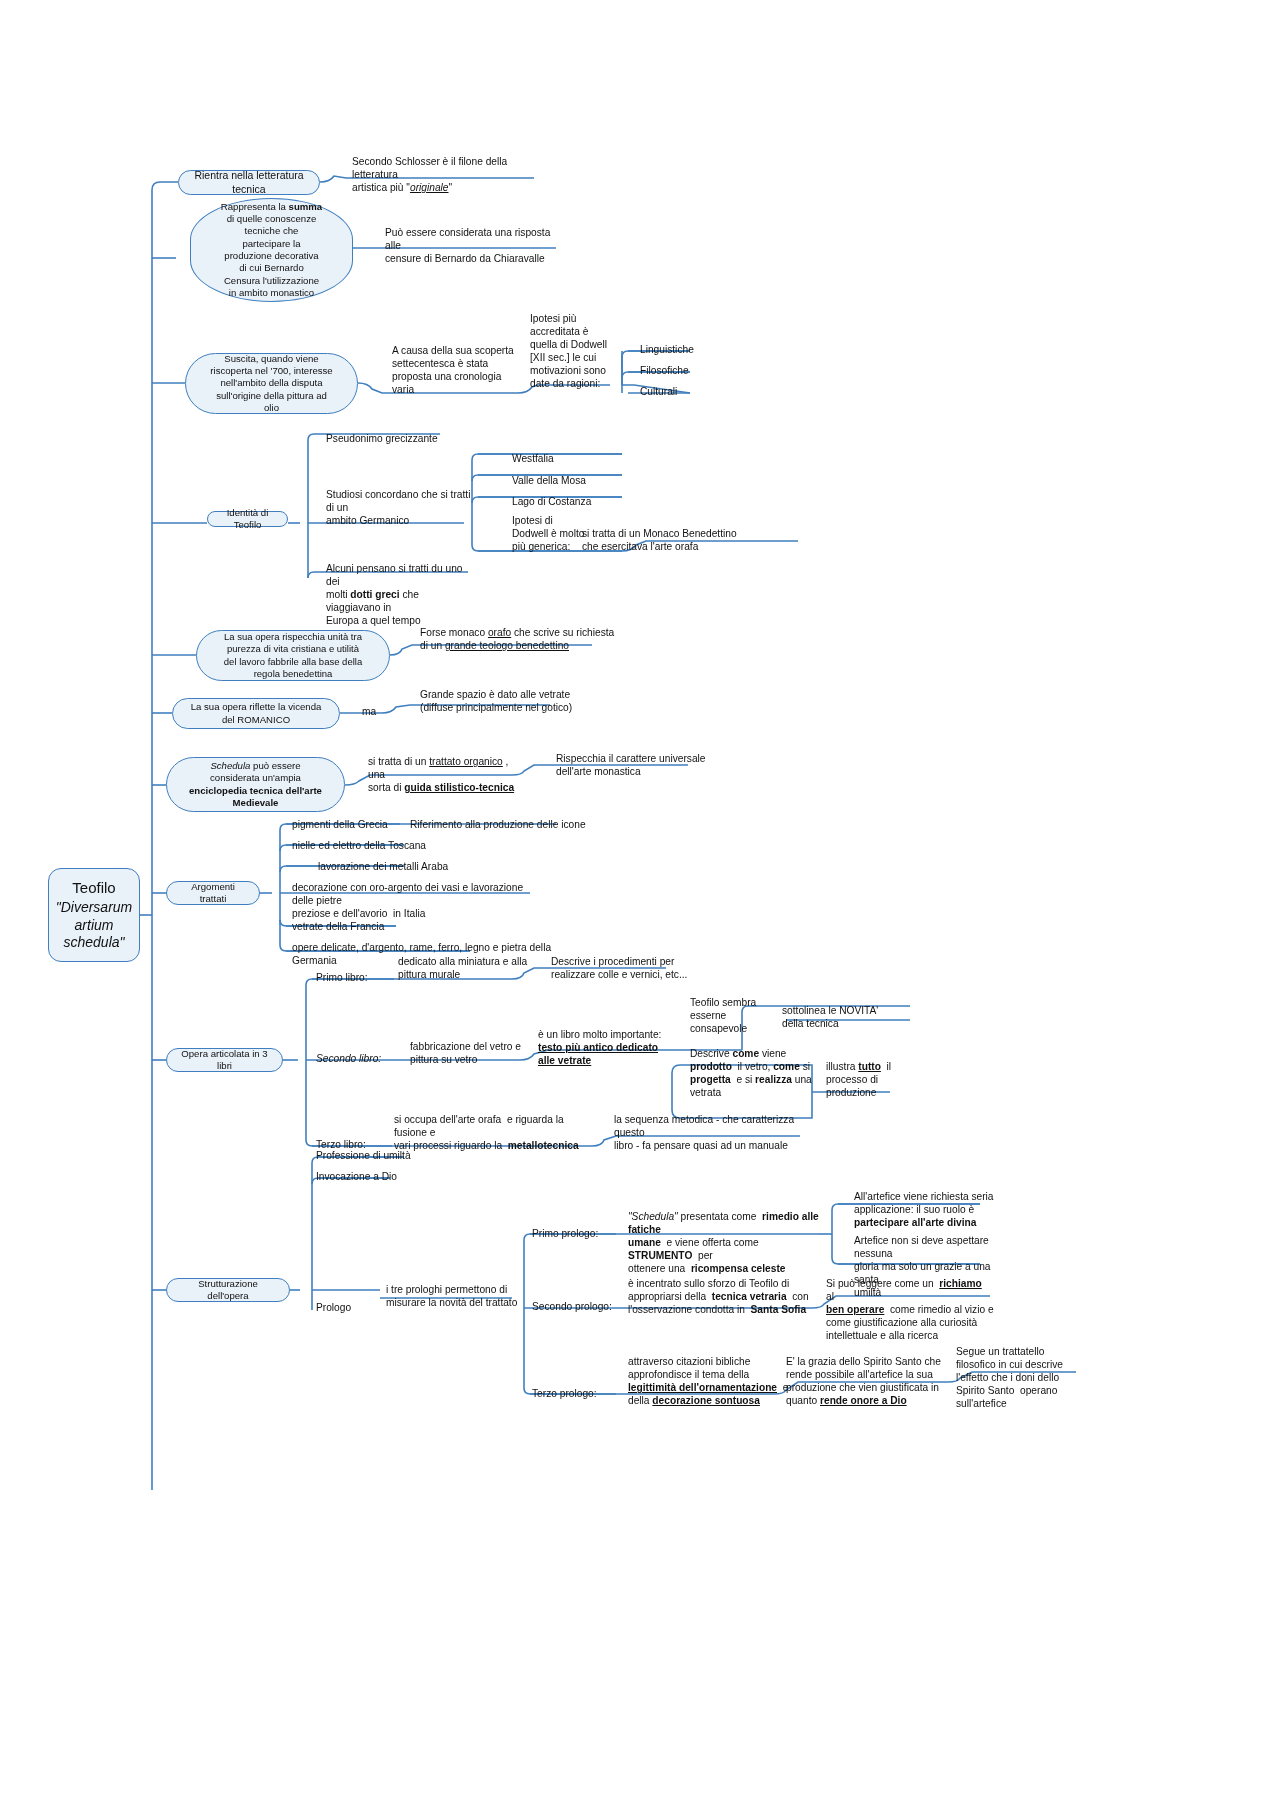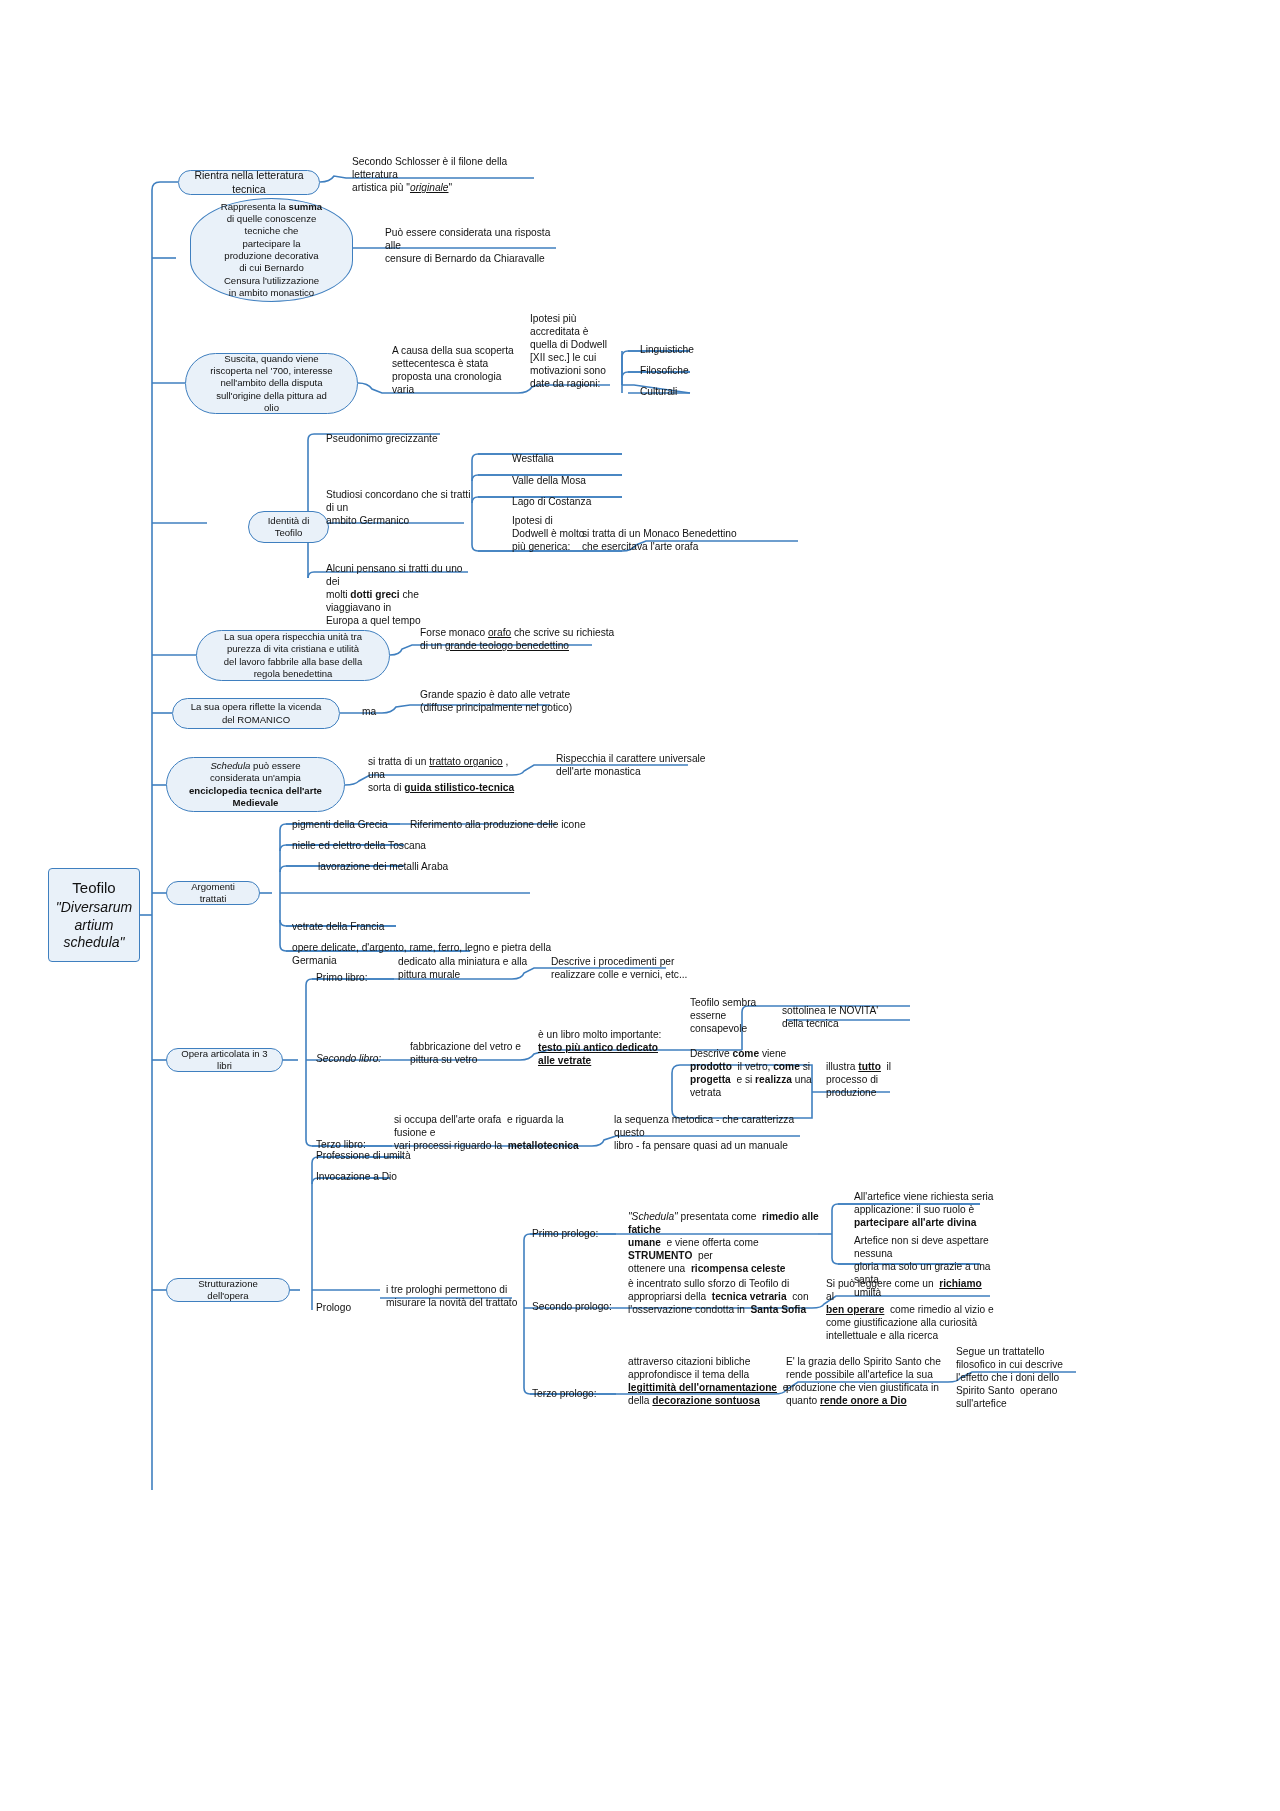--- a/index.html
+++ b/index.html
@@ -44,21 +44,21 @@
     justify-content:center;
     padding:5px 10px;
     font-size:10.5px;
   }
   .pill.big{ border-radius:46px; }
   .pill.ellipse{ border-radius:50%/40%; }
   
   .root{
     background:#e9f1f9;
     border:1.6px solid #3f7fbf;
-    border-radius:4px;
+    border-radius:13px;
     text-align:center;
     display:flex;
     flex-direction:column;
     align-items:center;
     justify-content:center;
     font-size:14.5px;
     padding:8px 6px;
   }
   .root .ttl{ font-size:15px; margin-bottom:2px;}
   .root .sub{ font-style:italic; font-size:14px; line-height:1.25;}
@@ -251,21 +251,21 @@
   <div class="node leaf" style="left:392px;top:344px;width:130px;">
     A causa della sua scoperta<br>settecentesca è stata<br>proposta una cronologia<br>varia
   </div>
   <div class="node leaf" style="left:530px;top:312px;width:78px;">
     Ipotesi più<br>accreditata è<br>quella di Dodwell<br>[XII sec.] le cui<br>motivazioni sono<br>date da ragioni:
   </div>
   <div class="node leaf" style="left:640px;top:343px;width:100px;">Linguistiche</div>
   <div class="node leaf" style="left:640px;top:364px;width:100px;">Filosofiche</div>
   <div class="node leaf" style="left:640px;top:385px;width:100px;">Culturali</div>
 
-  <div class="node pill" style="left:207px;top:511px;width:81px;height:32px;font-size:9.6px;margin-left:41px;">
+  <div class="node pill" style="left:207px;top:511px;width:81px;height:16px;font-size:9.6px;">
     <span>Identità di Teofilo</span>
   </div>
   <div class="node leaf" style="left:326px;top:432px;width:160px;">Pseudonimo grecizzante</div>
   <div class="node leaf" style="left:326px;top:488px;width:150px;">
     Studiosi concordano che si tratti di un<br>ambito Germanico
   </div>
   <div class="node leaf" style="left:512px;top:452px;width:120px;">Westfalia</div>
   <div class="node leaf" style="left:512px;top:474px;width:120px;">Valle della Mosa</div>
   <div class="node leaf" style="left:512px;top:495px;width:120px;">Lago di Costanza</div>
   <div class="node leaf" style="left:512px;top:514px;width:78px;">
@@ -310,20 +310,23 @@
     Rispecchia il carattere universale<br>dell'arte monastica
   </div>
 
   <div class="node pill" style="left:166px;top:881px;width:94px;height:24px;font-size:9.6px;">
     <span>Argomenti trattati</span>
   </div>
   <div class="node leaf" style="left:292px;top:818px;width:140px;">pigmenti della Grecia</div>
   <div class="node leaf" style="left:410px;top:818px;width:180px;">Riferimento alla produzione delle icone</div>
   <div class="node leaf" style="left:292px;top:839px;width:180px;">nielle ed elettro della Toscana</div>
   <div class="node leaf" style="left:292px;top:860px;width:180px;padding-left:26px;">lavorazione dei metalli Araba</div>
+  <div class="node leaf" style="left:292px;top:881px;width:250px;">
+    decorazione con oro-argento dei vasi e lavorazione delle pietre<br>preziose e dell'avorio&nbsp; in Italia
+  </div>
   <div class="node leaf" style="left:292px;top:920px;width:180px;">vetrate della Francia</div>
   <div class="node leaf" style="left:292px;top:941px;width:260px;">opere delicate, d'argento, rame, ferro, legno e pietra della Germania</div>
 
   <div class="node pill" style="left:166px;top:1048px;width:117px;height:24px;font-size:9.6px;">
     <span>Opera articolata in 3 libri</span>
   </div>
   <div class="node leaf" style="left:316px;top:971px;width:80px;">Primo libro:</div>
   <div class="node leaf" style="left:398px;top:955px;width:140px;">
     dedicato alla miniatura e alla<br>pittura murale
   </div>

